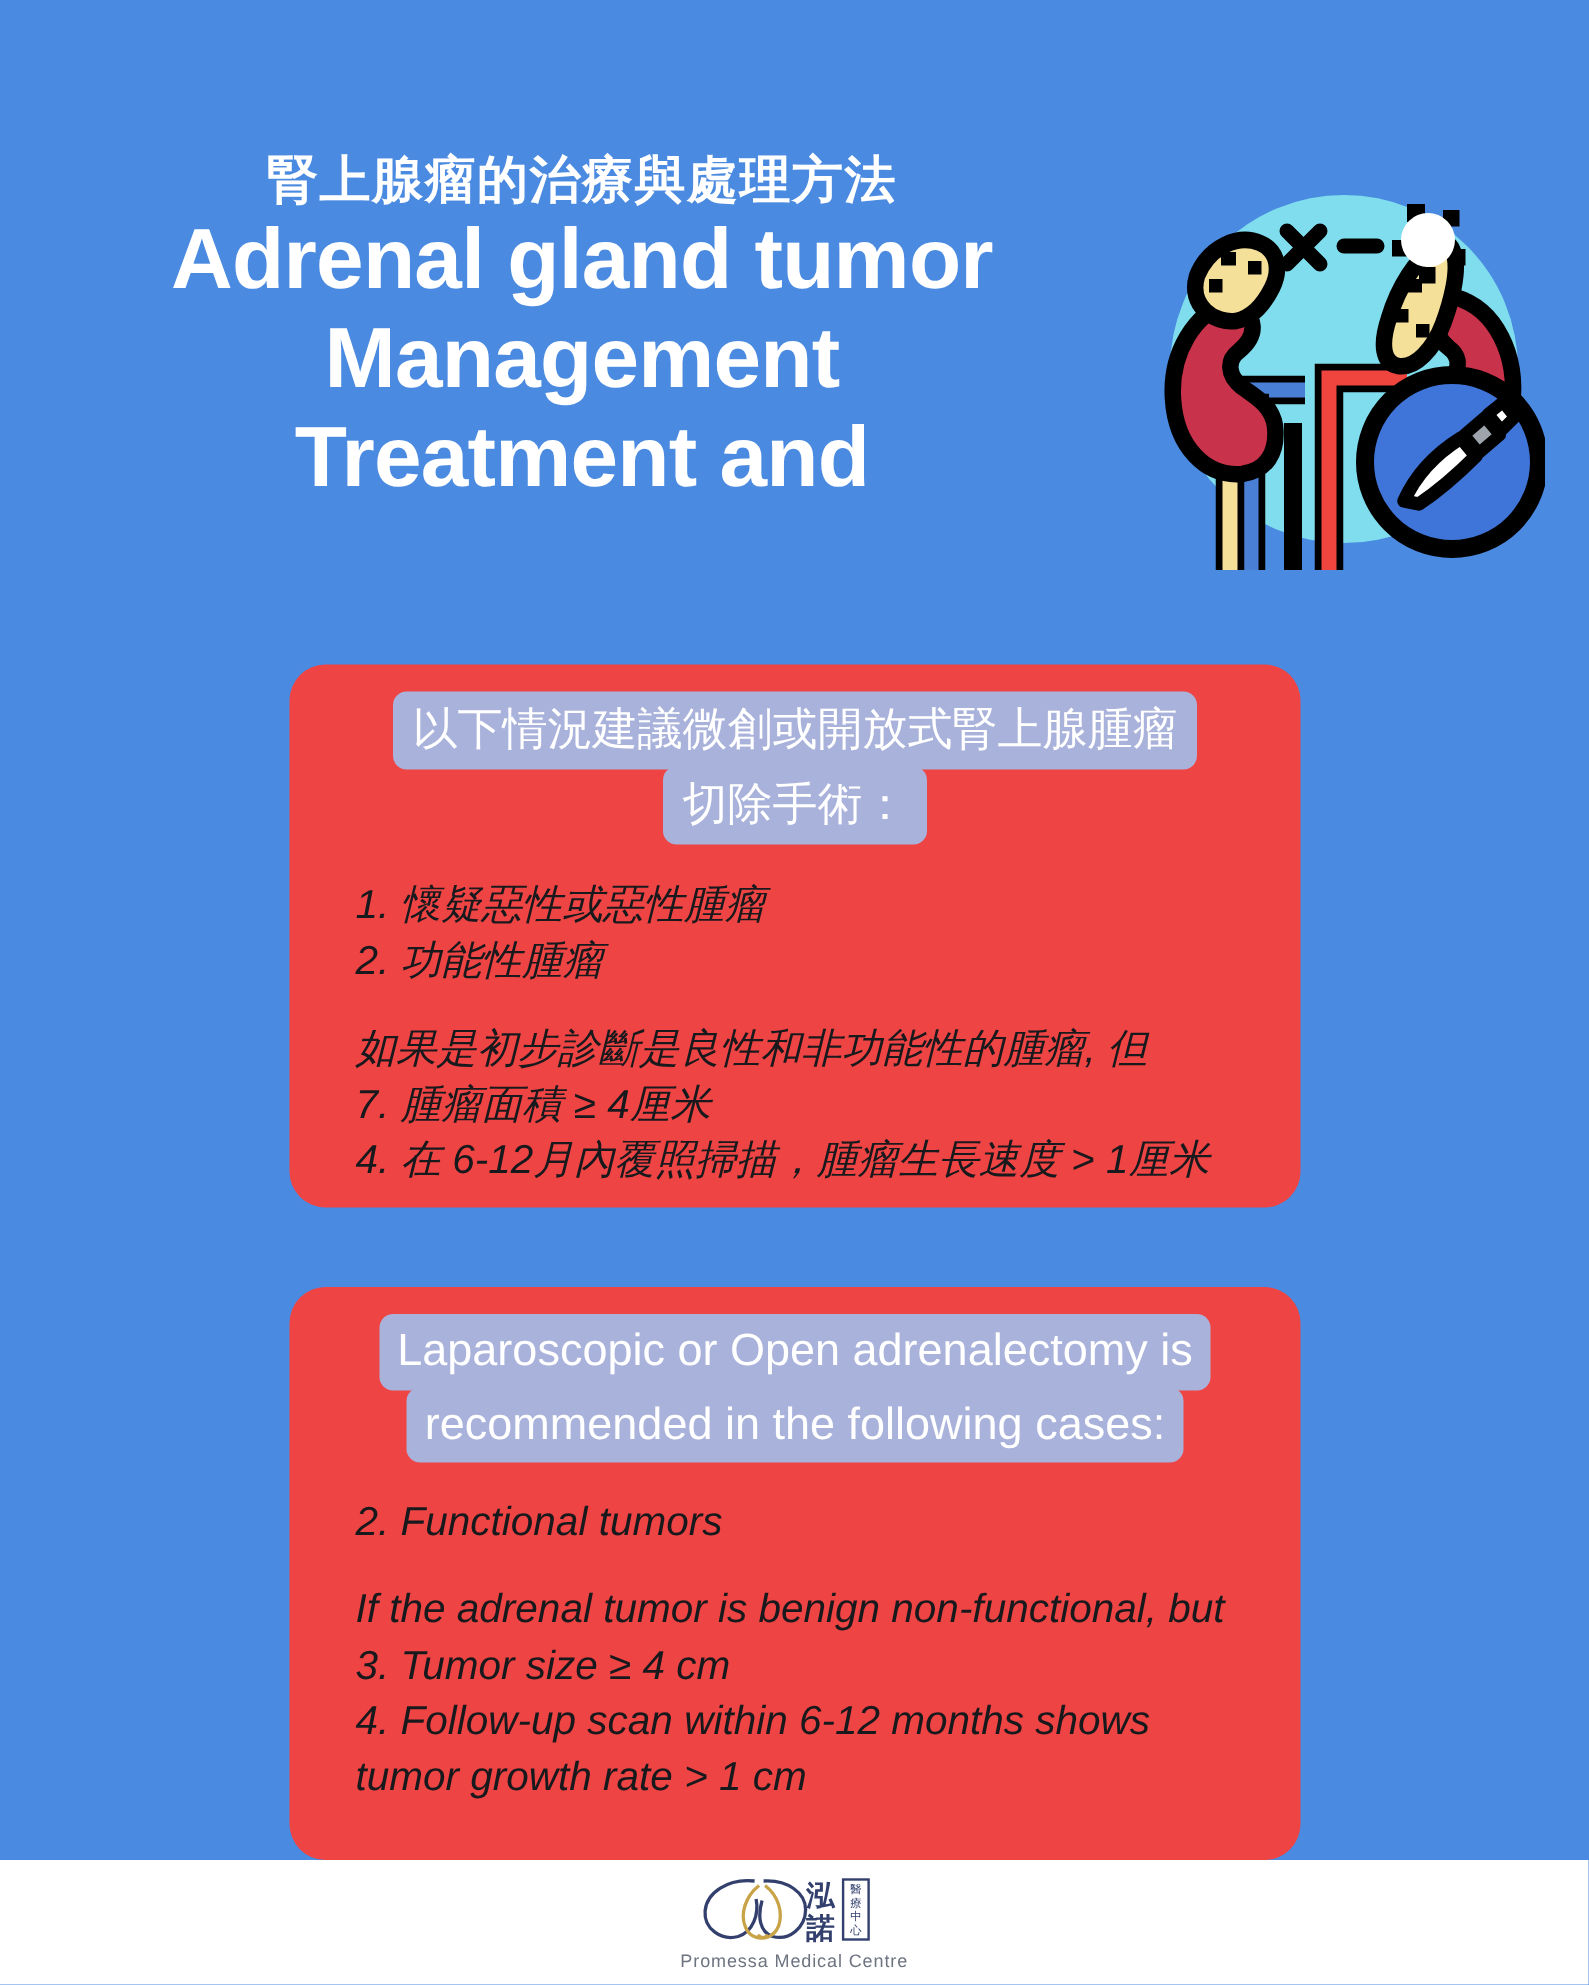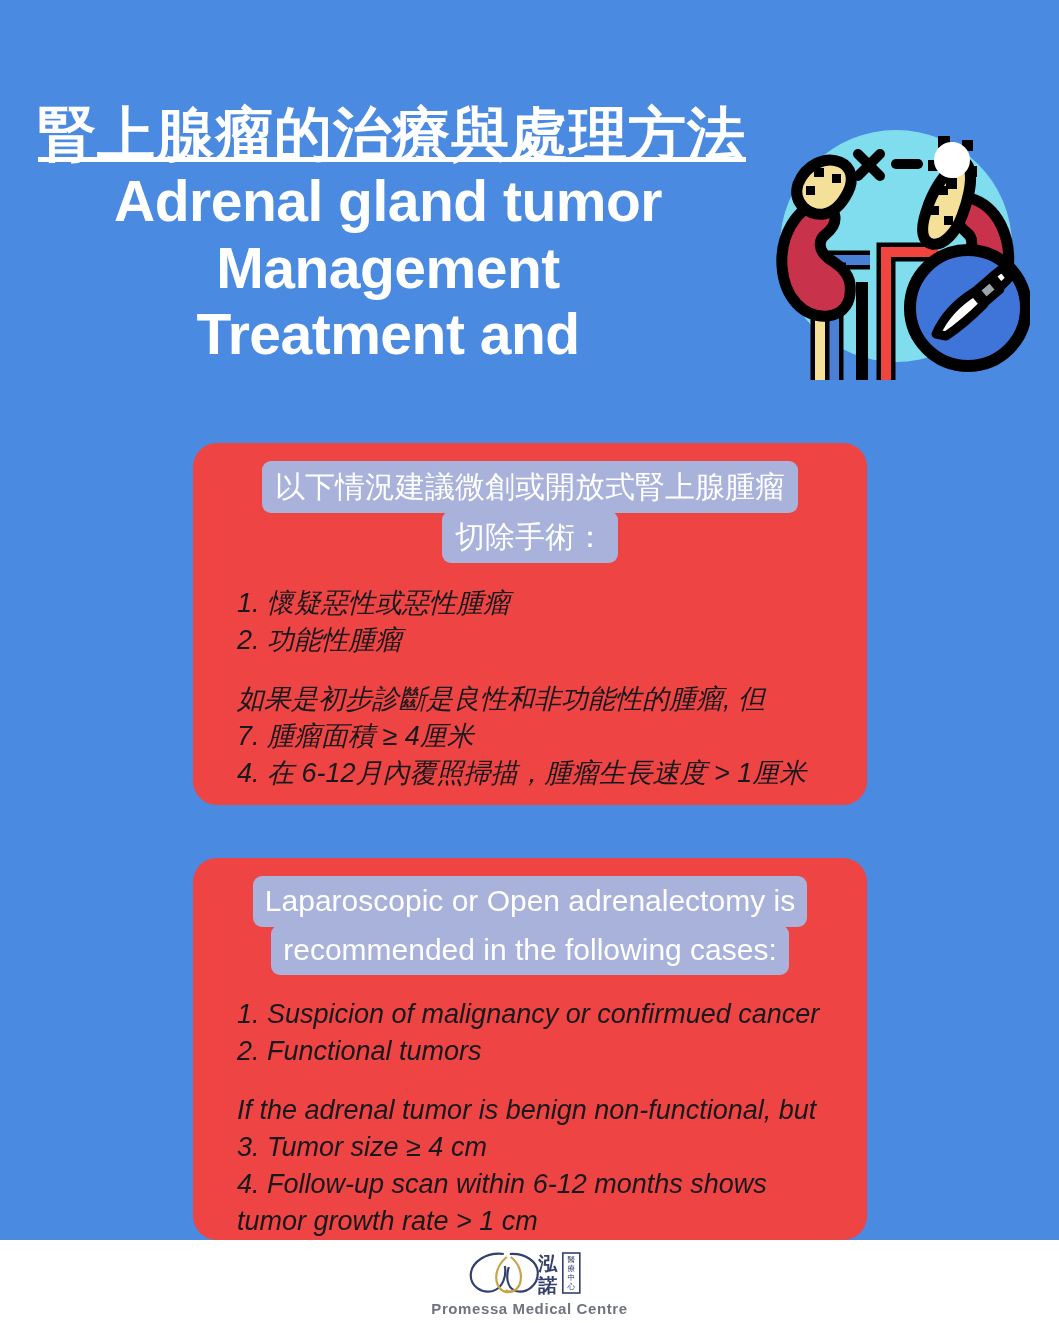--- a/index.html
+++ b/index.html
@@ -18,26 +18,25 @@
     width:1059px; height:400px;
   }
   #title-block {
     position:absolute;
     left:38px; top:100px;
     width:700px;
     text-align:center;
   }
   #title-zh {
     color:#ffffff;
-    font-size:58px;
+    font-size:34px;
     font-weight:bold;
     letter-spacing:1px;
     line-height:1.18;
     white-space:nowrap;
-    text-decoration:underline;
   }
   .title-en-line {
     color:#ffffff;
     font-size:57px;
     font-weight:bold;
     line-height:1.16;
     letter-spacing:-0.5px;
     white-space:nowrap;
   }
 
@@ -107,25 +106,24 @@
     left:50%;
     top:8px;
     transform:translateX(-50%);
     display:flex;
     flex-direction:column;
     align-items:center;
   }
   #logo-mark { width:132px; height:50px; display:block; }
   #logo-text {
     margin-top:2px;
-    font-size:15px;
+    font-size:12px;
     color:#6d7480;
     letter-spacing:0.6px;
     white-space:nowrap;
-    font-weight:bold;
   }
 </style>
 </head>
 <body>
 
 <div id="header">
 
   <div id="title-block">
     <div id="title-zh">腎上腺瘤的治療與處理方法</div>
     <div class="title-en-line">Adrenal gland tumor</div>
@@ -206,21 +204,20 @@
     <div class="body-line">4. 在 6-12月內覆照掃描，腫瘤生長速度 &gt; 1厘米</div>
   </div>
 </div>
 
 <div class="card" id="card-en">
   <div class="hl-wrap">
     <span class="hl hl-en">Laparoscopic or Open adrenalectomy is</span>
     <span class="hl hl-en hl-row2">recommended in the following cases:</span>
   </div>
   <div class="body-text body-en">
-    <div class="body-line">1. Suspicion of malignancy or confirmued cancer</div>
     <div class="body-line">2. Functional tumors</div>
     <div class="spacer-line"></div>
     <div class="body-line">If the adrenal tumor is benign non-functional, but</div>
     <div class="body-line">3. Tumor size ≥ 4 cm</div>
     <div class="body-line">4. Follow-up scan within 6-12 months shows</div>
     <div class="body-line">tumor growth rate &gt; 1 cm</div>
   </div>
 </div>
 
 <div id="footer">

